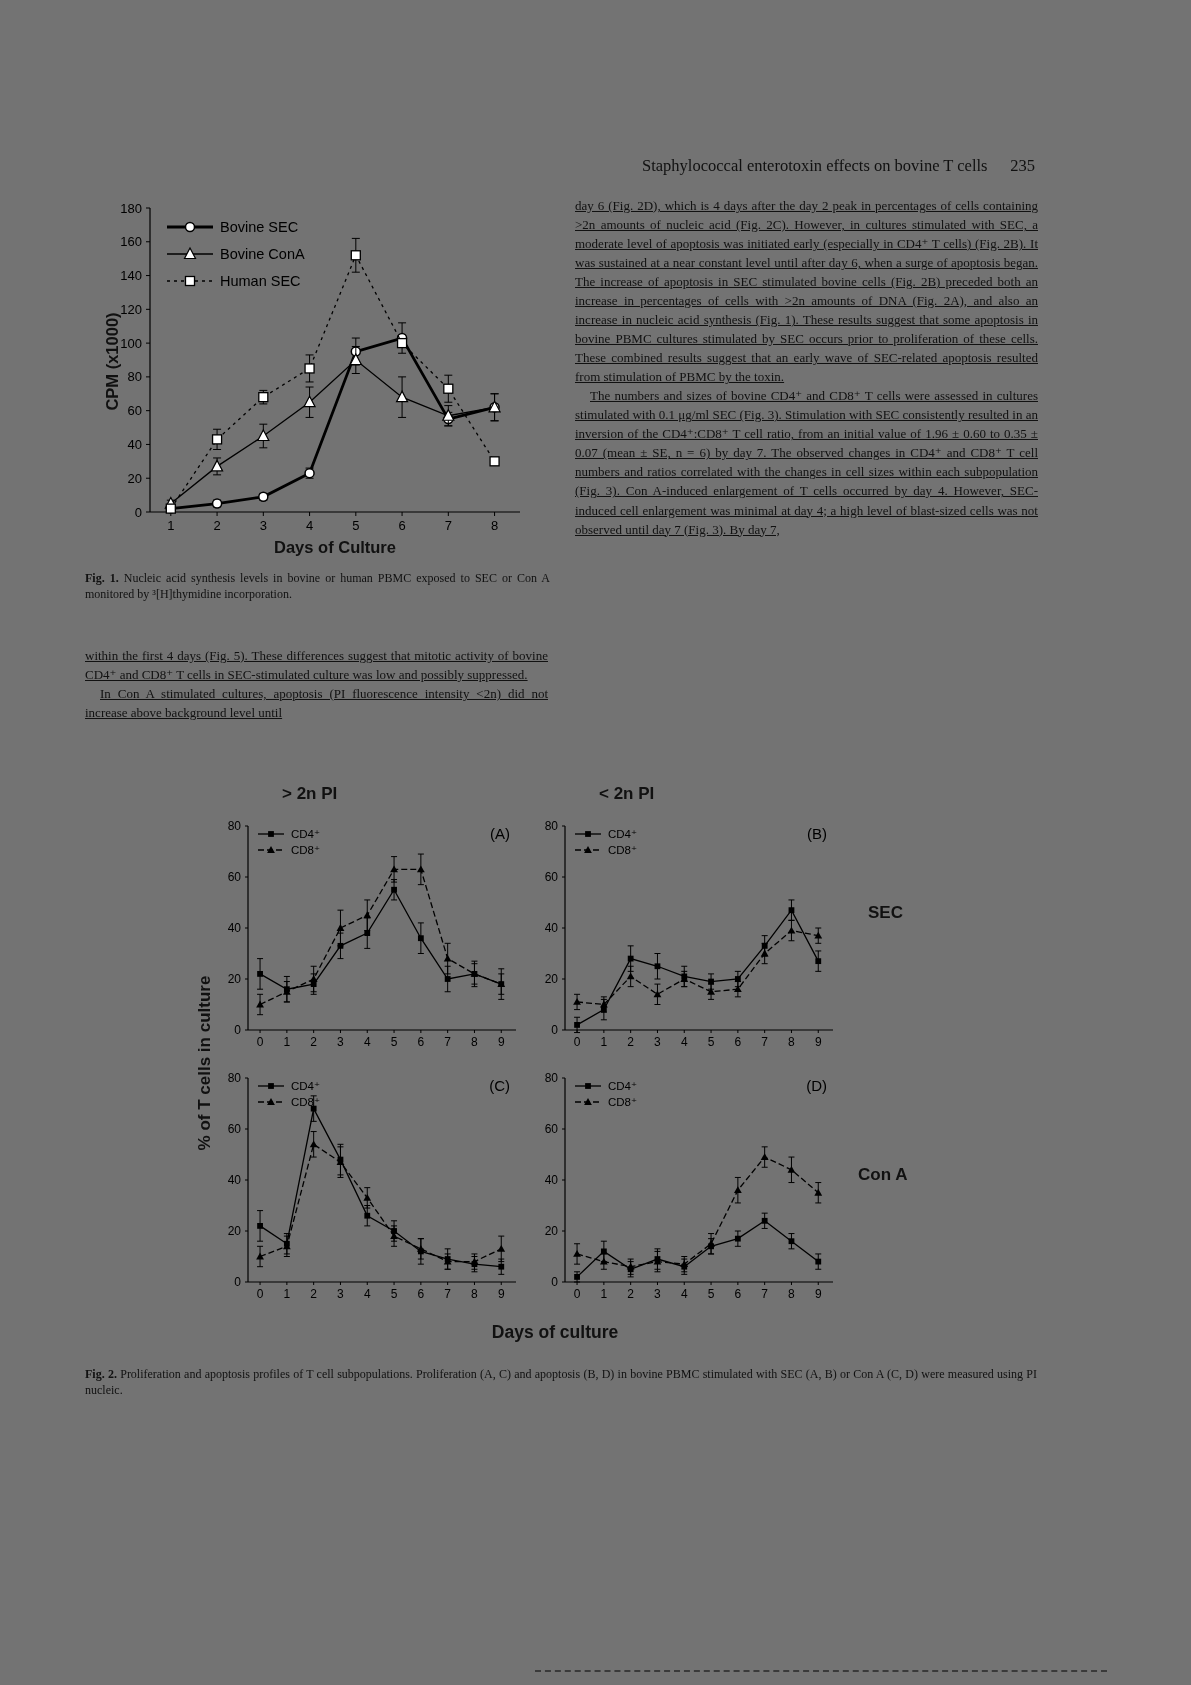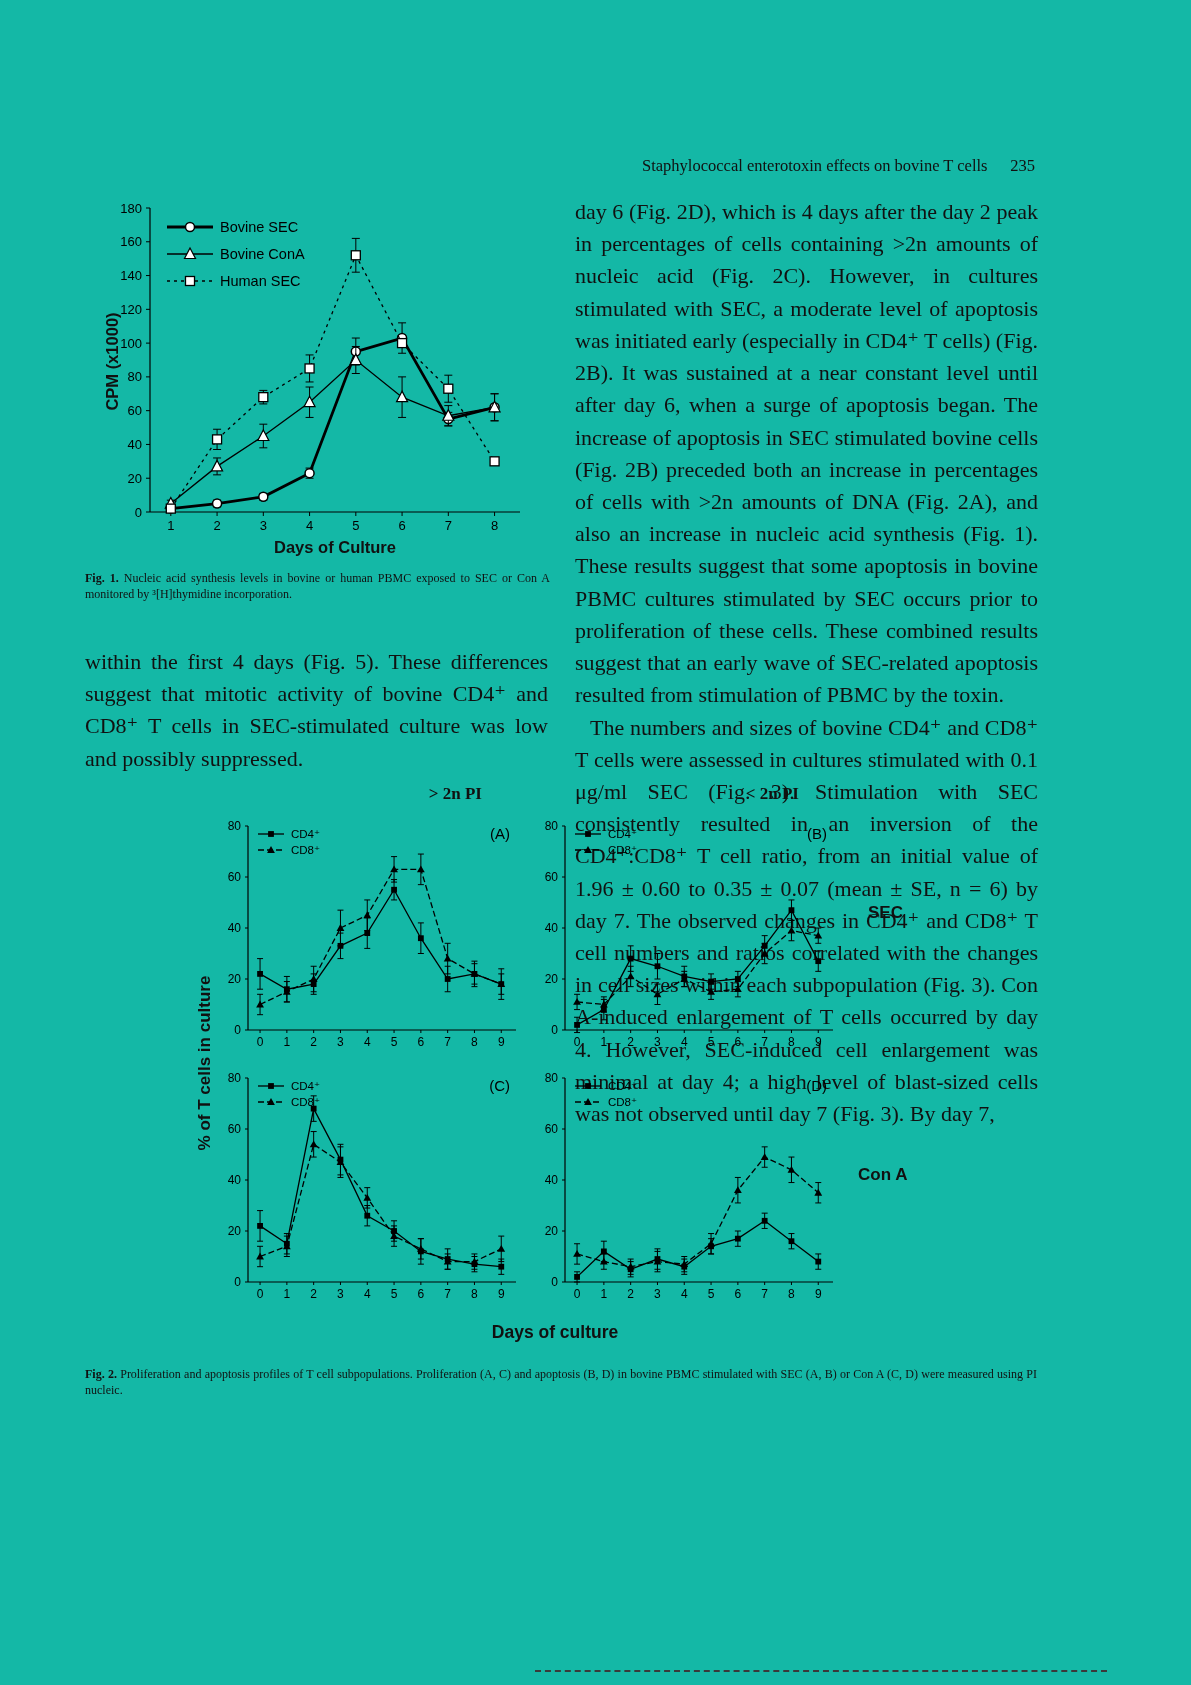--- a/index.html
+++ b/index.html
@@ -1,45 +1,45 @@
 <!DOCTYPE html>
 <html><head>
 <meta charset="utf-8">
 <style>
   html,body{margin:0;padding:0;background:#ffffff;}
-  .page{position:relative;width:1191px;height:1685px;background:#14b8a6;overflow:hidden;
+  .page{position:relative;width:1191px;height:1685px;background:#737373;overflow:hidden;
         font-family:"Liberation Serif","DejaVu Serif",serif;color:#111;}
   .running-header{position:absolute;top:156px;left:642px;width:393px;display:flex;
         justify-content:space-between;font-size:16.5px;}
   .chart{position:absolute;}
   #fig1{left:85px;top:196px;}
   .panelA{left:200px;top:810px;}
   .panelB{left:517px;top:810px;}
   .panelC{left:200px;top:1062px;}
   .panelD{left:517px;top:1062px;}
   .axis-label{position:absolute;font-family:"Liberation Sans","DejaVu Sans",sans-serif;
         font-weight:bold;}
   .fig1-xlabel{top:538px;left:150px;width:370px;text-align:center;font-size:16.5px;}
   .fig1-ylabel{top:352px;left:-38px;width:300px;text-align:center;font-size:16.5px;
         transform:rotate(-90deg);}
-  .fig2-title{position:absolute;top:784px;width:200px;text-align:right;font-size:17px;
-        font-family:Liberation Serif, serif;font-weight:bold;}
+  .fig2-title{position:absolute;top:784px;width:200px;text-align:left;font-size:17px;
+        font-family:Liberation Sans, sans-serif;font-weight:bold;}
   .fig2-title-left{left:282px;}
   .fig2-title-right{left:599px;}
   .fig2-row-label{position:absolute;font-family:"Liberation Sans","DejaVu Sans",sans-serif;
         font-weight:bold;font-size:17px;}
   .row-sec{left:868px;top:903px;text-align:right;}
   .row-cona{left:858px;top:1165px;}
   .fig2-ylabel{top:1053px;left:35px;width:340px;text-align:center;font-size:17px;
         transform:rotate(-90deg);}
   .fig2-xlabel{top:1322px;left:255px;width:600px;text-align:center;font-size:17.5px;}
   .caption{position:absolute;font-size:12px;line-height:1.34;text-align:justify;}
   .fig1-caption{top:570px;left:85px;width:465px;}
   .fig2-caption{top:1366px;left:85px;width:952px;}
-  .col{position:absolute;font-size:22px;line-height:1.465;}
+  .col{position:absolute;font-size:13px;line-height:1.465;text-decoration:underline;}
   .left-col{top:646px;left:85px;width:463px;}
   .right-col{top:196px;left:575px;width:463px;}
   .col p{margin:0;text-align:justify;}
   .col p.indent{text-indent:15px;}
   .bottom-dashes{position:absolute;top:1670px;left:535px;width:572px;height:0;
         border-top:2.5px dashed #3a3a3a;}
 </style>
 </head>
 <body>
 
@@ -195,20 +195,21 @@
   <div class="axis-label fig1-ylabel">CPM (x1000)</div>
   <div class="axis-label fig1-xlabel">Days of Culture</div>
 
   <div class="caption fig1-caption">
     <b>Fig. 1.</b>
     <span>Nucleic acid synthesis levels in bovine or human PBMC exposed to SEC or Con A monitored by ³[H]thymidine incorporation.</span>
   </div>
 
   <div class="col left-col">
     <p>within the first 4 days (Fig. 5). These differences suggest that mitotic activity of bovine CD4⁺ and CD8⁺ T cells in SEC-stimulated culture was low and possibly suppressed.</p>
+    <p class="indent">In Con A stimulated cultures, apoptosis (PI fluorescence intensity &lt;2n) did not increase above background level until</p>
   </div>
 
   <div class="col right-col">
     <p>day 6 (Fig. 2D), which is 4 days after the day 2 peak in percentages of cells containing &gt;2n amounts of nucleic acid (Fig. 2C). However, in cultures stimulated with SEC, a moderate level of apoptosis was initiated early (especially in CD4⁺ T cells) (Fig. 2B). It was sustained at a near constant level until after day 6, when a surge of apoptosis began. The increase of apoptosis in SEC stimulated bovine cells (Fig. 2B) preceded both an increase in percentages of cells with &gt;2n amounts of DNA (Fig. 2A), and also an increase in nucleic acid synthesis (Fig. 1). These results suggest that some apoptosis in bovine PBMC cultures stimulated by SEC occurs prior to proliferation of these cells. These combined results suggest that an early wave of SEC-related apoptosis resulted from stimulation of PBMC by the toxin.</p>
     <p class="indent">The numbers and sizes of bovine CD4⁺ and CD8⁺ T cells were assessed in cultures stimulated with 0.1 μg/ml SEC (Fig. 3). Stimulation with SEC consistently resulted in an inversion of the CD4⁺:CD8⁺ T cell ratio, from an initial value of 1.96 ± 0.60 to 0.35 ± 0.07 (mean ± SE, n = 6) by day 7. The observed changes in CD4⁺ and CD8⁺ T cell numbers and ratios correlated with the changes in cell sizes within each subpopulation (Fig. 3). Con A-induced enlargement of T cells occurred by day 4. However, SEC-induced cell enlargement was minimal at day 4; a high level of blast-sized cells was not observed until day 7 (Fig. 3). By day 7,</p>
   </div>
 
   <div class="fig2-title fig2-title-left">&gt; 2n PI</div>
   <div class="fig2-title fig2-title-right">&lt; 2n PI</div>
 

